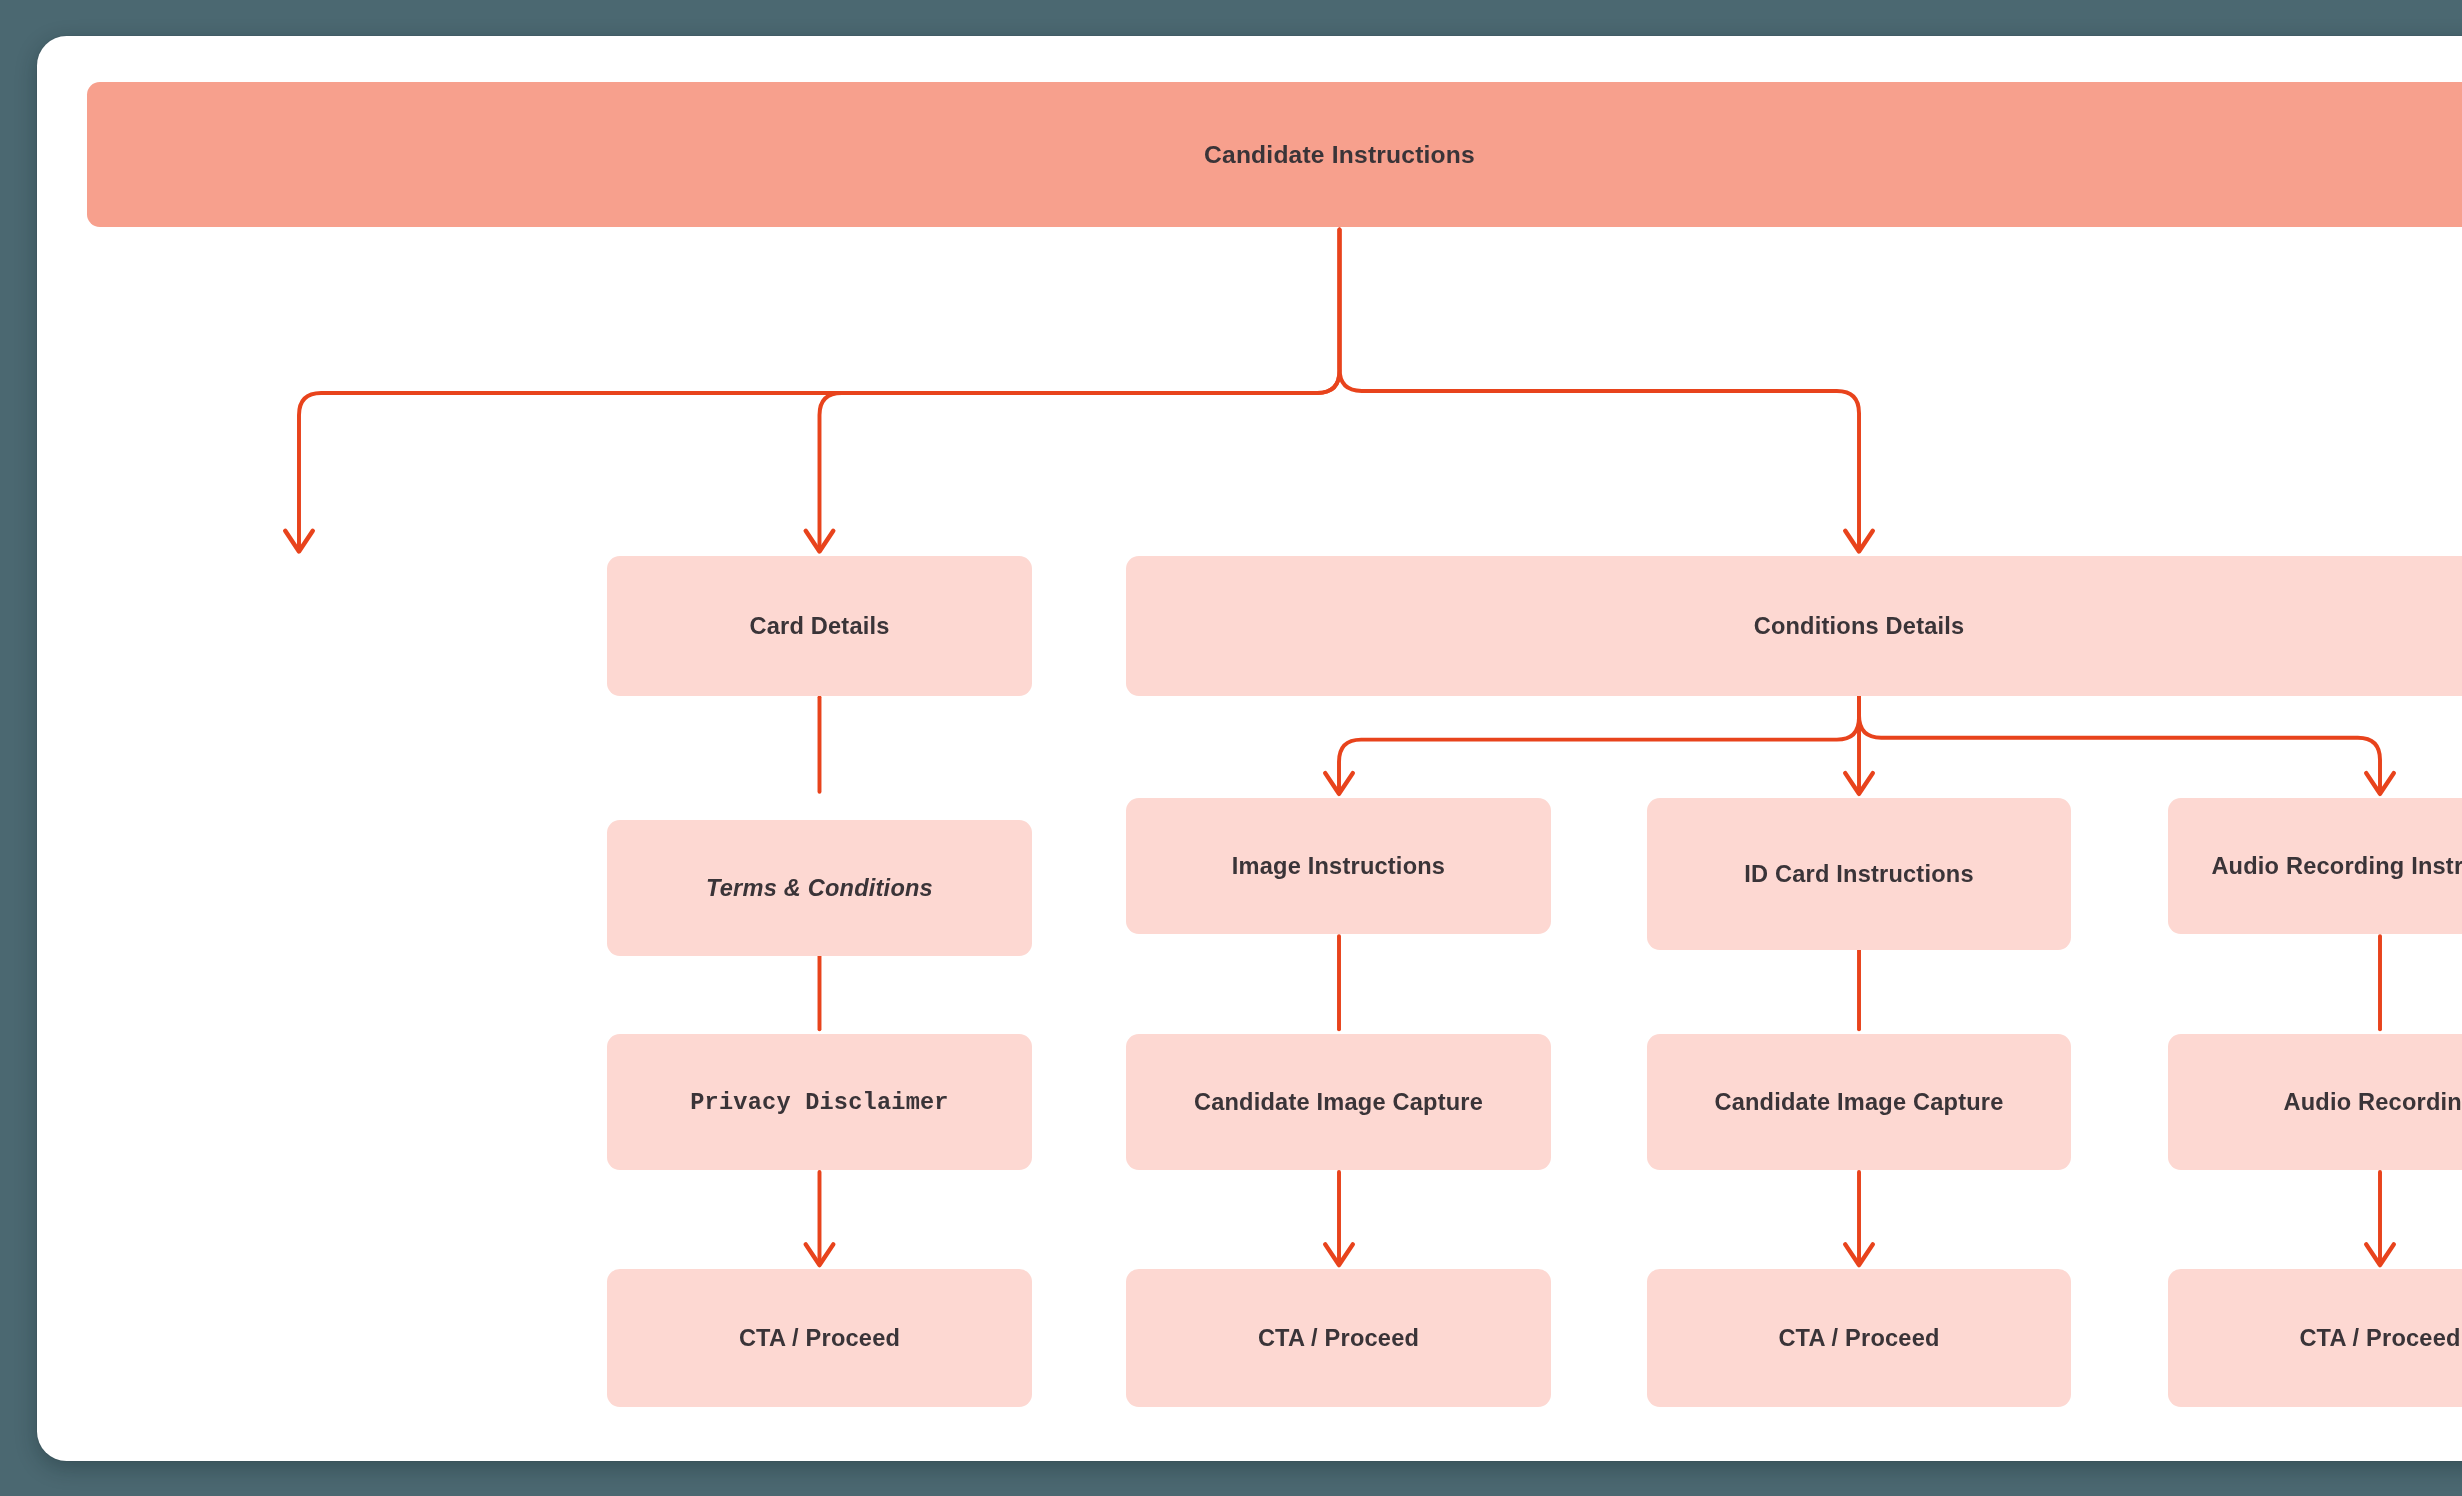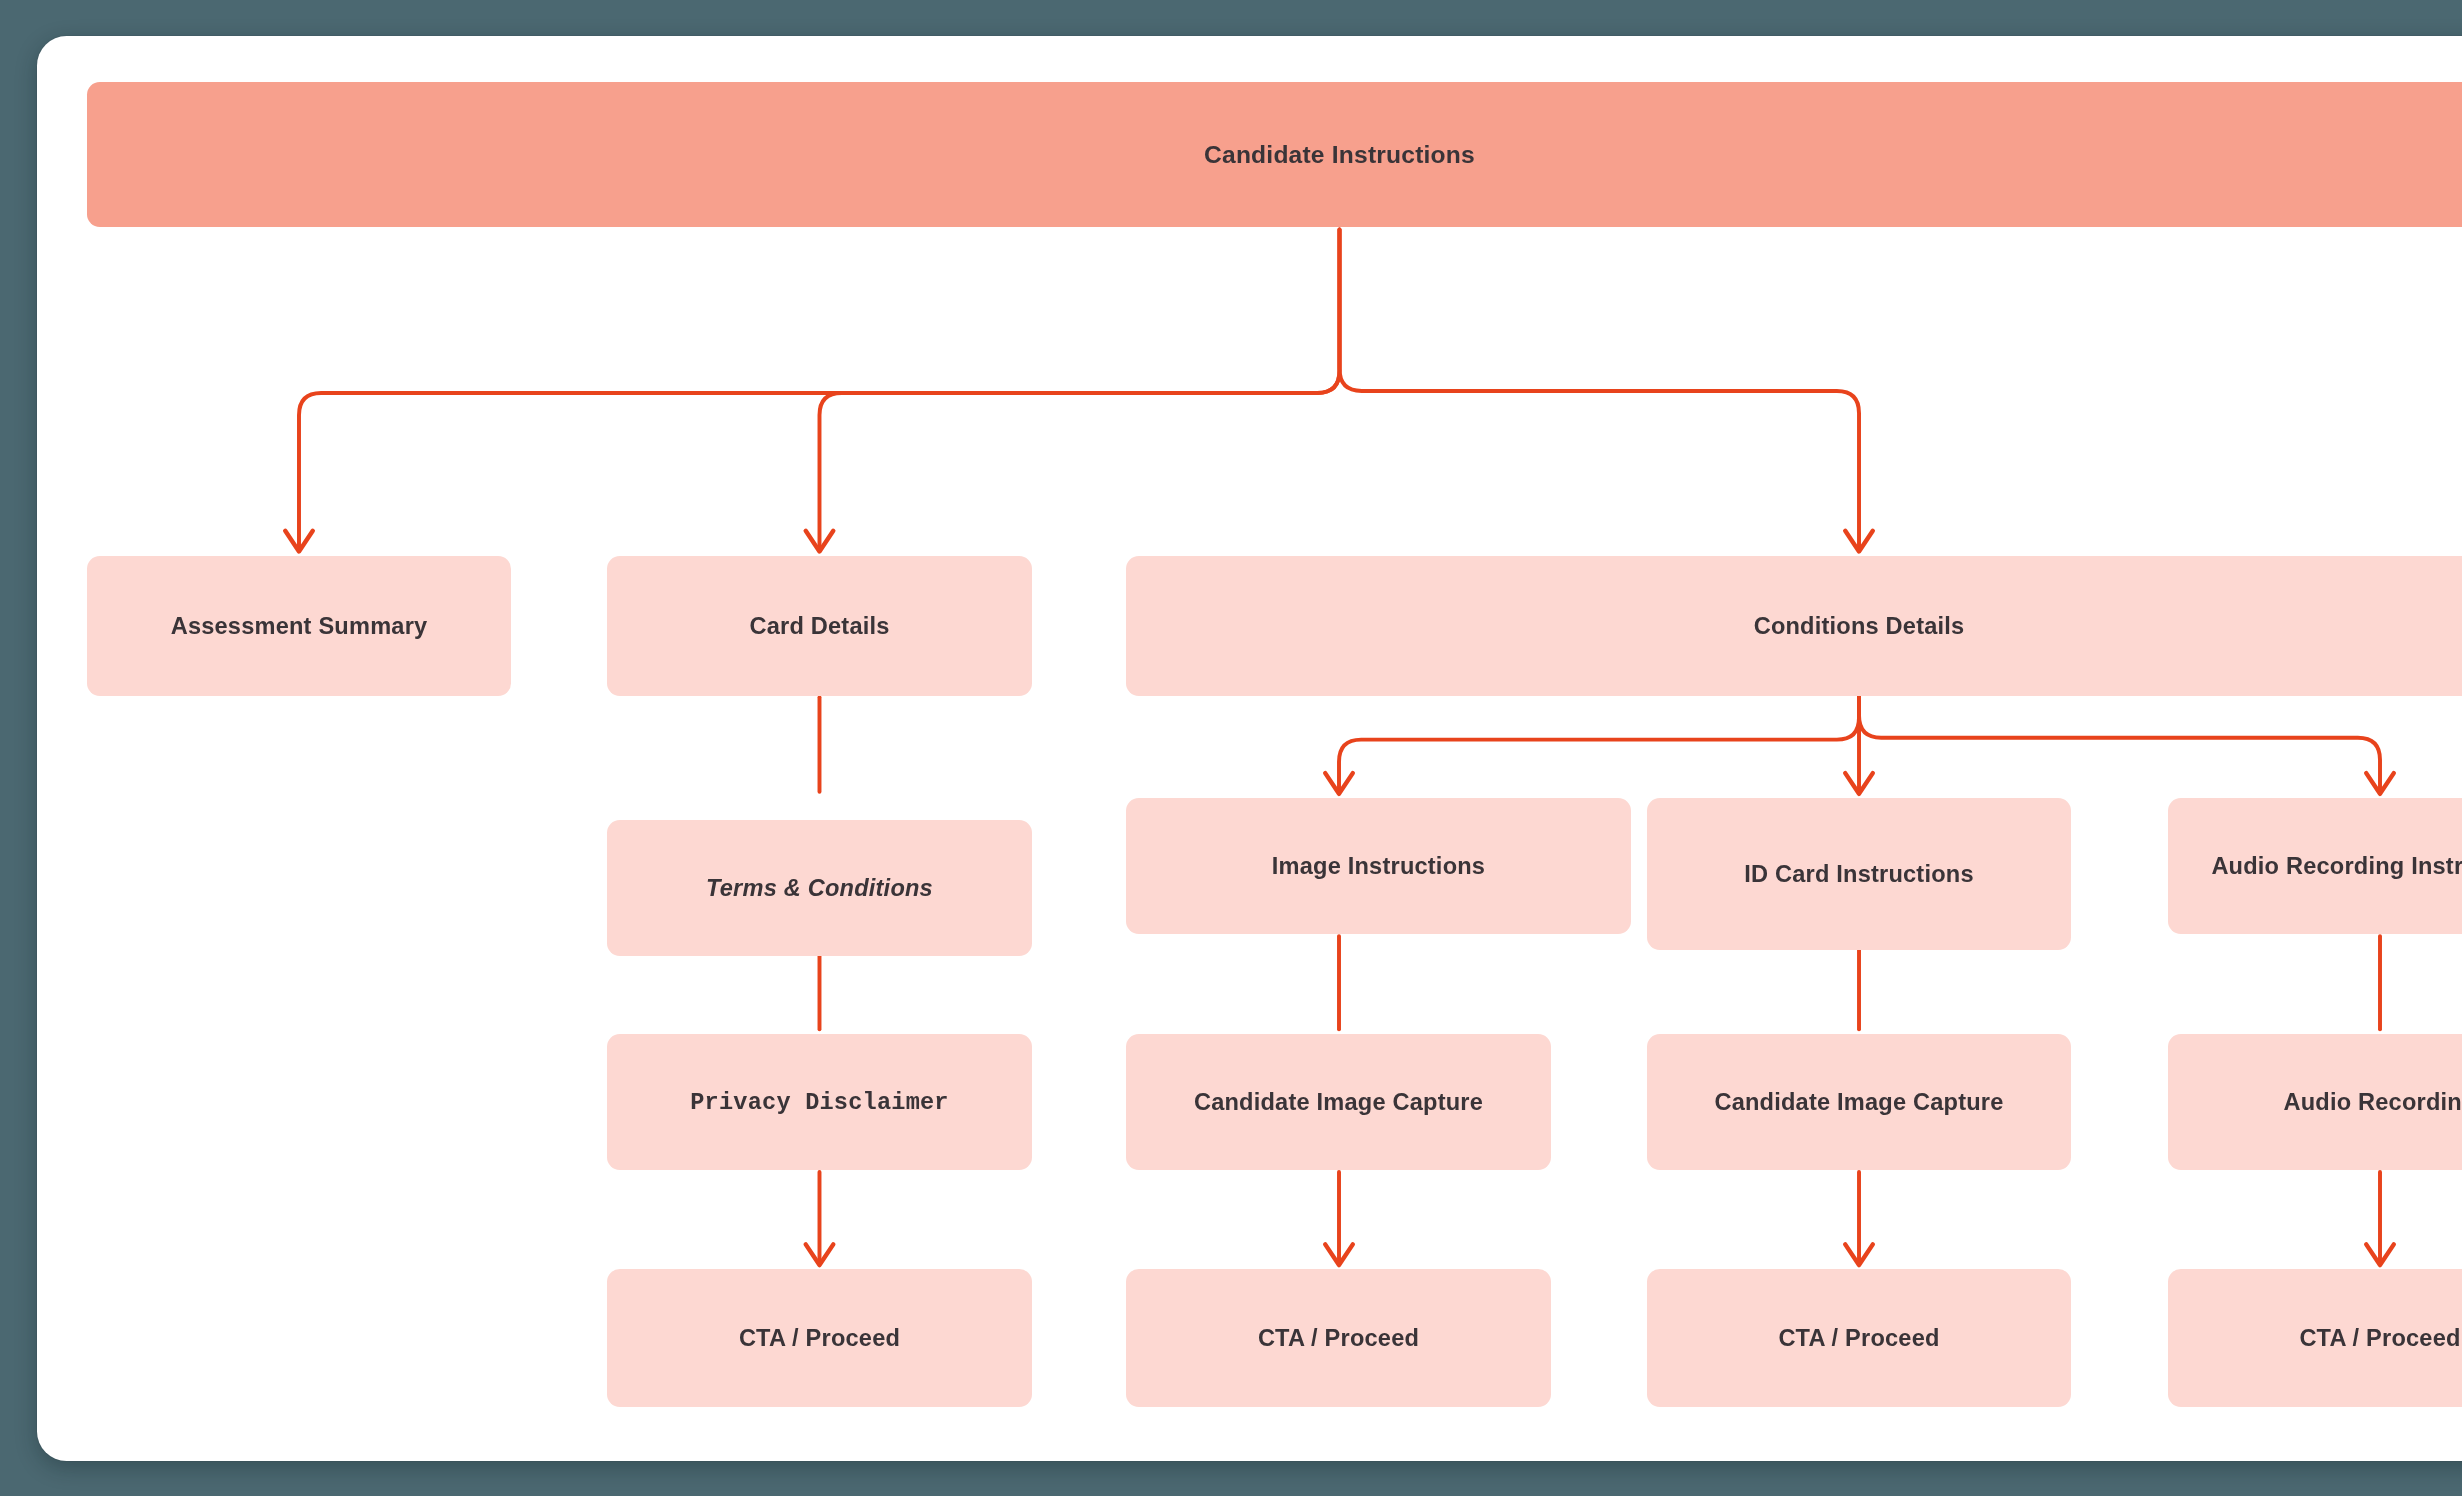--- a/index.html
+++ b/index.html
@@ -40,21 +40,21 @@
   .node.root{
     background:var(--root-node-fill);
     font-size:24.6px;
   }
   
   #n-registration{left:87px;top:82px;width:2505px;height:145px;}
   #n-assessment  {left:87px; top:556px;width:424px;height:140px;}
   #n-basic       {left:607px;top:556px;width:425px;height:140px;}
   #n-proctoring  {left:1126px;top:556px;width:1466px;height:140px;}
   #n-terms       {left:607px;top:820px;width:425px;height:136px;font-style:italic;}
-  #n-imginstr    {left:1126px;top:798px;width:505px;height:136px;}
+  #n-imginstr    {left:1126px;top:798px;width:425px;height:136px;}
   #n-idinstr     {left:1647px;top:798px;width:424px;height:152px;}
   #n-audinstr    {left:2168px;top:798px;width:424px;height:136px;}
   #n-privacy     {left:607px;top:1034px;width:425px;height:136px;font-family:Liberation Mono, monospace;}
   #n-capture1    {left:1126px;top:1034px;width:425px;height:136px;}
   #n-capture2    {left:1647px;top:1034px;width:424px;height:136px;}
   #n-audiorec    {left:2168px;top:1034px;width:424px;height:136px;}
   #n-cta1        {left:607px;top:1269px;width:425px;height:138px;}
   #n-cta2        {left:1126px;top:1269px;width:425px;height:138px;}
   #n-cta3        {left:1647px;top:1269px;width:424px;height:138px;}
   #n-cta4        {left:2168px;top:1269px;width:424px;height:138px;}
@@ -98,23 +98,20 @@
     <path class="edge" d="M3775 2380 V2560"></path>
     <path class="arrowhead" d="M3747 2527 L3775 2569 L3803 2527"></path>
     <path class="edge" d="M4833 2380 V2560"></path>
     <path class="arrowhead" d="M4805 2527 L4833 2569 L4861 2527"></path>
   </svg>
 
   <div class="node root" id="n-registration">
     <span>Candidate Instructions</span>
   </div>
 
-  <div class="node" id="n-assessment">
-    <span>Assessment Summary</span>
-  </div>
   <div class="node" id="n-basic">
     <span>Card Details</span>
   </div>
   <div class="node" id="n-proctoring">
     <span>Conditions Details</span>
   </div>
 
   <div class="node" id="n-terms">
     <span>Terms &amp; Conditions</span>
   </div>

